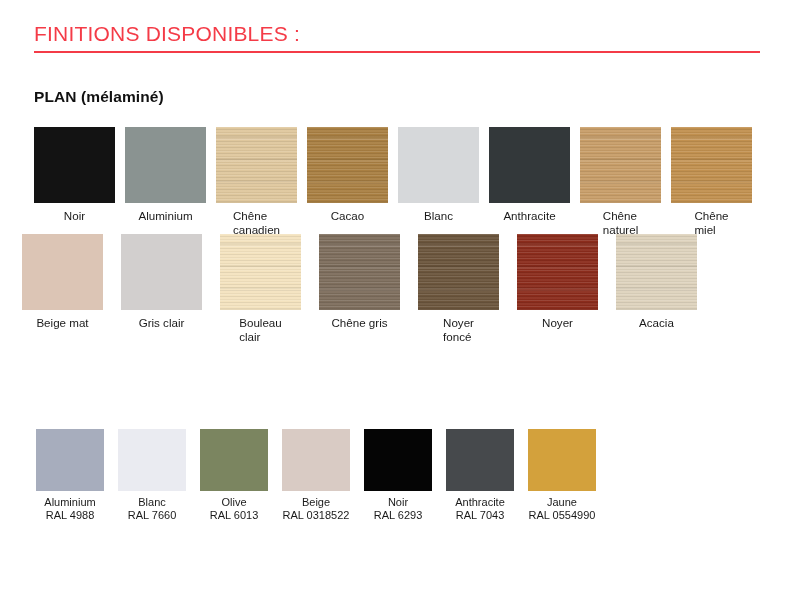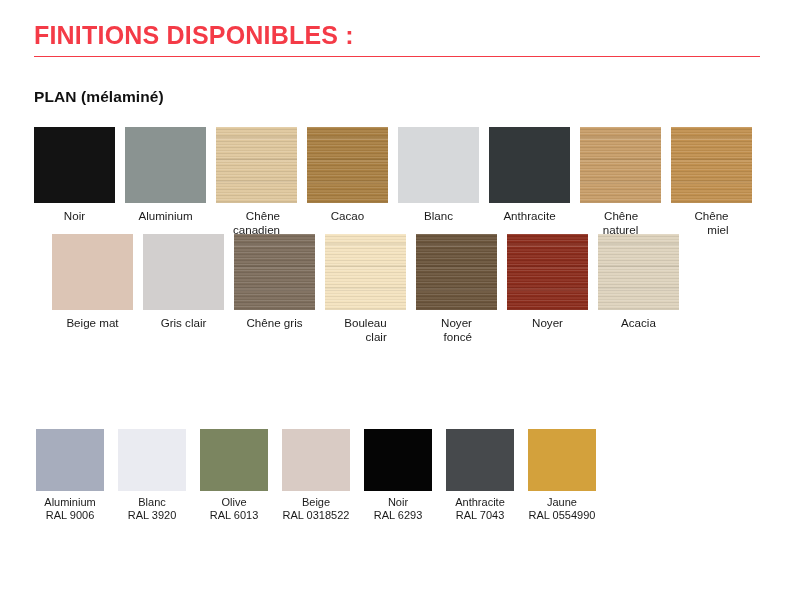--- a/index.html
+++ b/index.html
@@ -23,22 +23,22 @@
   }
 
   
   .title-block {
     position: absolute;
     left: 34px;
     top: 22px;
     width: 728px;
   }
   .main-title {
-    font-size: 25px;
-    font-weight: bold;
+    font-size: 21px;
+    font-weight: normal;
     letter-spacing: 0.2px;
     color: #f43b47;
     line-height: 1.1;
     margin: 0;
     white-space: nowrap;
   }
   .title-rule {
     margin-top: 6px;
     height: 1.5px;
     background: #f43b47;
@@ -57,21 +57,21 @@
   #heading-plan { left: 34px; top: 88px; }
   #heading-structure { left: 34px; top: 397px; }
 
   
   .swatch-grid {
     position: absolute;
     display: flex;
     align-items: flex-start;
   }
   #plan-row-1 { left: 34px; top: 127px; }
-  #plan-row-2 { left: 52px; top: 234px; }
+  #plan-row-2 { left: 22px; top: 234px; gap: 8px; }
   #structure-row { left: 36px; top: 429px; }
 
   .swatch-cell {
     display: flex;
     flex-direction: column;
     align-items: center;
   }
   .plan-grid .swatch-cell { width: 81px; margin-right: 10px; }
   .plan-grid .swatch-cell:last-child { margin-right: 0; }
 
@@ -123,21 +123,21 @@
         rgba(0,0,0,0.00) 22px
       );
     pointer-events: none;
   }
 
   .swatch-label {
     margin-top: 6px;
     font-size: 11.6px;
     line-height: 1.18;
     color: #1a1a1a;
-    text-align: right;
+    text-align: left;
     white-space: pre-line;
   }
   .structure-grid .swatch-label {
     margin-top: 5px;
     font-size: 11px;
     line-height: 1.22;
   }
   .swatch-ral {
     display: block;
     font-size: 11px;
@@ -198,54 +198,54 @@
   <div class="swatch-grid plan-grid" id="plan-row-2">
       <div class="swatch-cell">
         <div class="swatch-chip" style="background: rgb(220, 197, 181);"></div>
         <div class="swatch-label">Beige mat</div>
       </div>
       <div class="swatch-cell">
         <div class="swatch-chip" style="background: rgb(210, 207, 206);"></div>
         <div class="swatch-label">Gris clair</div>
       </div>
       <div class="swatch-cell">
-        <div class="swatch-chip grain" style="background: rgb(125, 109, 92);"></div>
-        <div class="swatch-label">Chêne gris</div>
-      </div>
-      <div class="swatch-cell">
         <div class="swatch-chip grain" style="background: rgb(244, 227, 191);"></div>
         <div class="swatch-label">Bouleau
 clair</div>
       </div>
       <div class="swatch-cell">
+        <div class="swatch-chip grain" style="background: rgb(125, 109, 92);"></div>
+        <div class="swatch-label">Chêne gris</div>
+      </div>
+      <div class="swatch-cell">
         <div class="swatch-chip grain" style="background: rgb(107, 85, 60);"></div>
         <div class="swatch-label">Noyer
 foncé</div>
       </div>
       <div class="swatch-cell">
         <div class="swatch-chip grain" style="background: rgb(139, 44, 28);"></div>
         <div class="swatch-label">Noyer</div>
       </div>
       <div class="swatch-cell">
         <div class="swatch-chip grain" style="background: rgb(222, 211, 189);"></div>
         <div class="swatch-label">Acacia</div>
       </div>
     </div>
 
 
   <div class="swatch-grid structure-grid" id="structure-row">
       <div class="swatch-cell">
         <div class="swatch-chip" style="background: rgb(167, 173, 189);"></div>
         <div class="swatch-label">Aluminium</div>
-        <span class="swatch-ral">RAL 9006</span>
+        <span class="swatch-ral">RAL 4988</span>
       </div>
       <div class="swatch-cell">
         <div class="swatch-chip" style="background: rgb(234, 235, 241);"></div>
         <div class="swatch-label">Blanc</div>
-        <span class="swatch-ral">RAL 3920</span>
+        <span class="swatch-ral">RAL 7660</span>
       </div>
       <div class="swatch-cell">
         <div class="swatch-chip" style="background: rgb(123, 133, 96);"></div>
         <div class="swatch-label">Olive</div>
         <span class="swatch-ral">RAL 6013</span>
       </div>
       <div class="swatch-cell">
         <div class="swatch-chip" style="background: rgb(217, 203, 196);"></div>
         <div class="swatch-label">Beige</div>
         <span class="swatch-ral">RAL 0318522</span>

